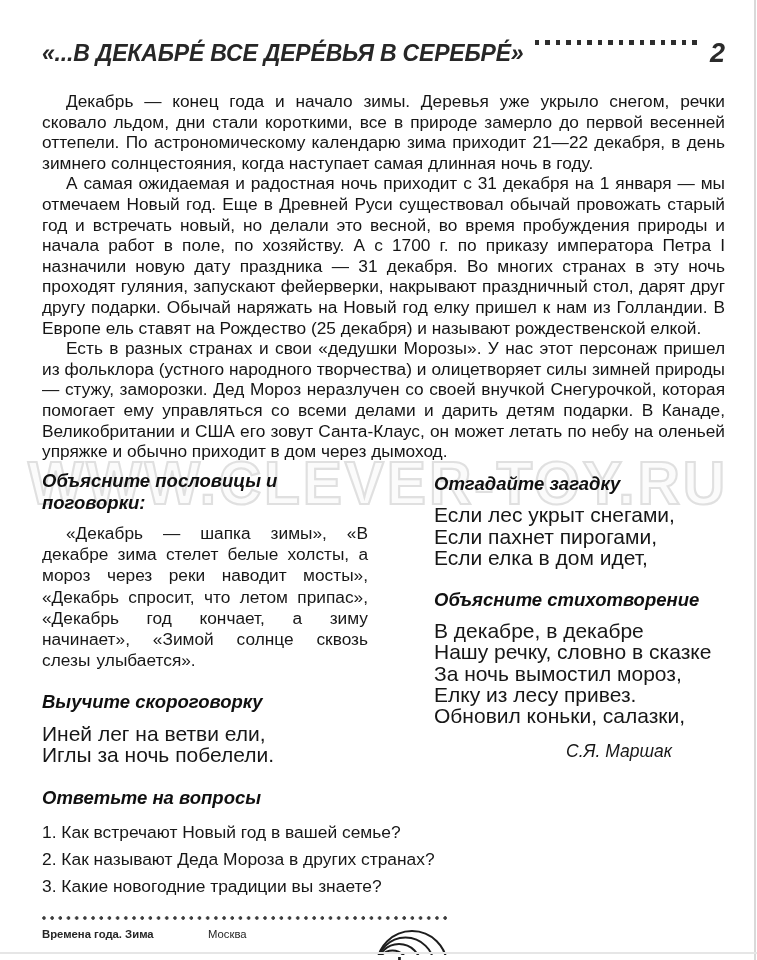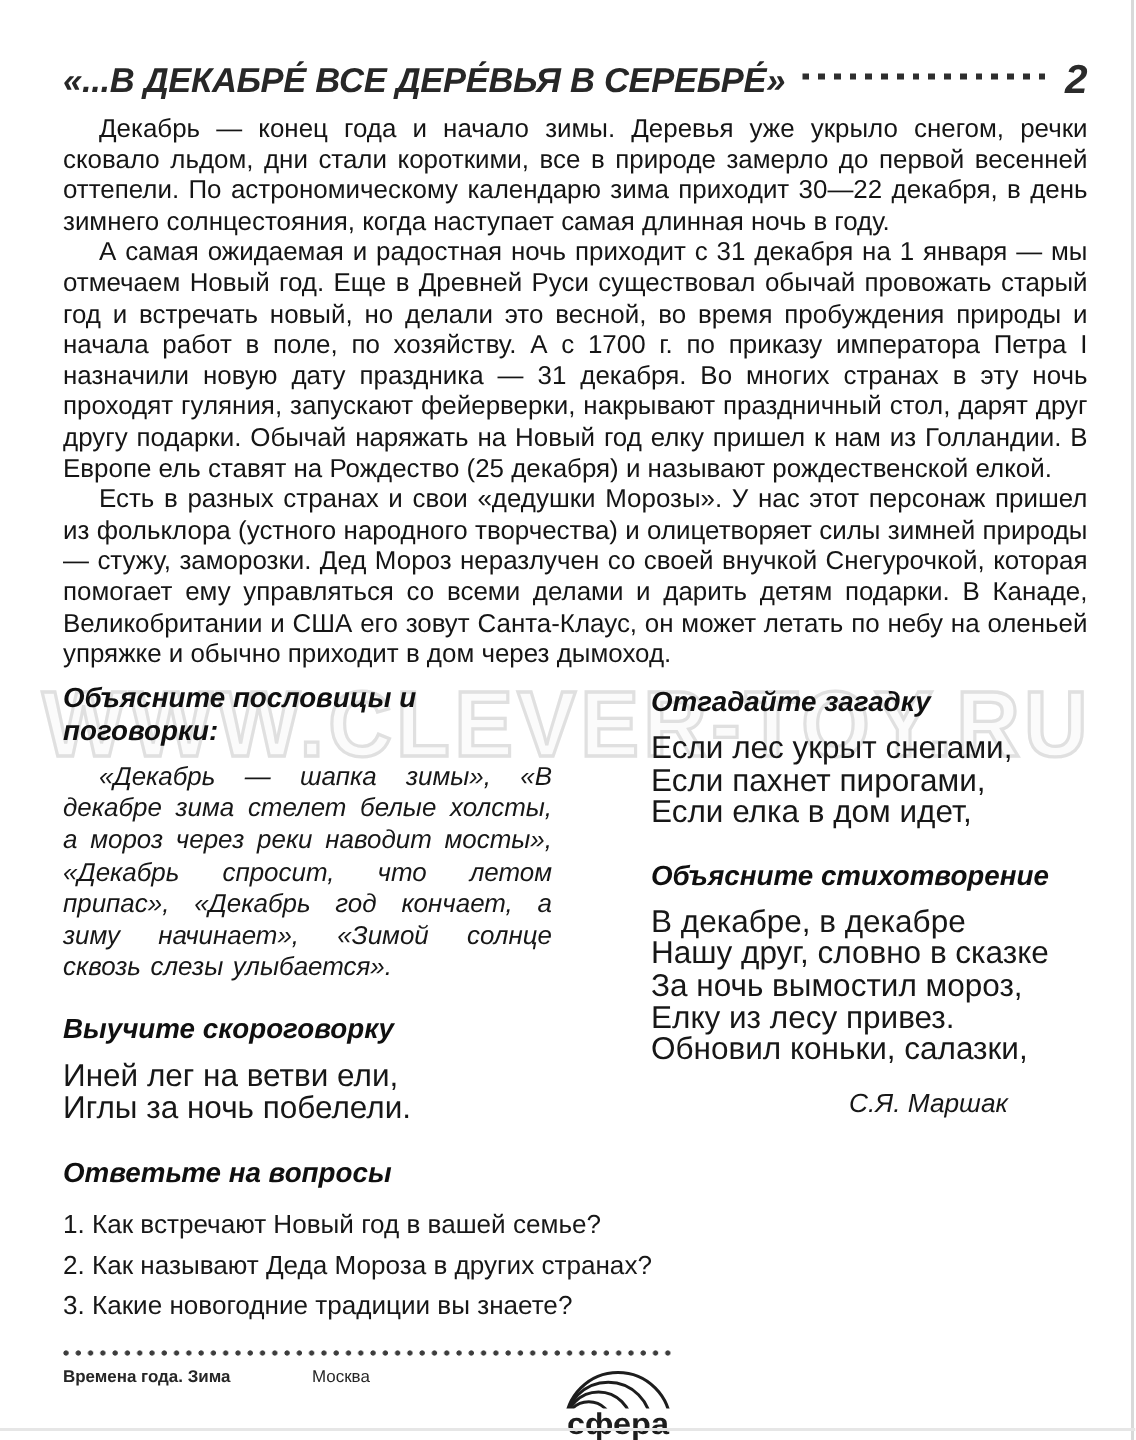--- a/index.html
+++ b/index.html
@@ -6,21 +6,21 @@
   body{
     width:757px;height:960px;position:relative;background:#ffffff;
     font-family:"Liberation Sans", sans-serif;color:#171717;overflow:hidden;
   }
   .page{position:absolute;inset:0;background:#fff;}
   .edge-right{position:absolute;top:0;right:1px;width:2px;height:100%;background:#d9d9d9;}
   .edge-bottom{position:absolute;left:0;bottom:6px;width:100%;height:2px;background:#e6e6e6;}
   .watermark{position:absolute;left:0;top:438px;pointer-events:none;}
   .content{position:absolute;left:42px;top:40px;width:683px;}
 
-  .titlebar{display:flex;align-items:center;margin-bottom:8px;}
+  .titlebar{display:flex;align-items:flex-start;margin-bottom:24px;}
   .title{
     margin:0;font-style:italic;font-weight:bold;font-size:23px;line-height:1.15;
     letter-spacing:-0.2px;color:#272727;white-space:nowrap;
   }
   .leader{
     flex:1 1 auto;height:4.5px;margin:0 10px 5px 12px;
     background:repeating-linear-gradient(90deg,#2e2e2e 0 4.5px,transparent 4.5px 10.5px);
   }
   .pagenum{font-style:italic;font-weight:bold;font-size:27px;line-height:1;color:#2b2b2b;}
 
@@ -32,21 +32,21 @@
   .columns{display:flex;margin-top:8px;align-items:center;}
   .col-left{flex:0 0 326px;margin-right:66px;}
   .col-right{flex:1 1 auto;}
   .subhead{
     margin:0 0 9px 0;font-style:italic;font-weight:bold;font-size:18.5px;
     line-height:1.2;color:#101010;
   }
   .subhead.spaced{margin-top:20px;}
   .col-left .justified{
     margin:0;text-indent:24px;text-align:justify;
-    font-size:17.3px;line-height:21.2px;word-spacing:1.5px;font-style:italic;
+    font-size:17.3px;line-height:21.2px;word-spacing:1.5px;
   }
   .lines div{font-size:21px;line-height:21.4px;}
   .poem-author{font-style:italic;font-size:17.5px;margin-top:14px;padding-left:132px;}
 
   .questions{margin-top:22px;}
   .q-lines div{font-size:17.4px;line-height:27px;}
 
   footer{margin-top:16px;}
   .dots-separator{
     width:408px;height:4px;margin-bottom:7px;
@@ -70,21 +70,21 @@
 
   <div class="content">
 
     <header class="titlebar">
       <h1 class="title">«...В ДЕКАБРЕ́ ВСЕ ДЕРЕ́ВЬЯ В СЕРЕБРЕ́»</h1>
       <div class="leader"></div>
       <div class="pagenum">2</div>
     </header>
 
     <section class="intro">
-      <p>Декабрь — конец года и начало зимы. Деревья уже укрыло снегом, речки сковало льдом, дни стали короткими, все в природе замерло до первой весенней оттепели. По астрономическому календарю зима приходит 30—22 декабря, в день зимнего солнцестояния, когда наступает самая длинная ночь в году.</p>
+      <p>Декабрь — конец года и начало зимы. Деревья уже укрыло снегом, речки сковало льдом, дни стали короткими, все в природе замерло до первой весенней оттепели. По астрономическому календарю зима приходит 21—22 декабря, в день зимнего солнцестояния, когда наступает самая длинная ночь в году.</p>
       <p>А самая ожидаемая и радостная ночь приходит с 31 декабря на 1 января — мы отмечаем Новый год. Еще в Древней Руси существовал обычай провожать старый год и встречать новый, но делали это весной, во время пробуждения природы и начала работ в поле, по хозяйству. А с 1700 г. по приказу императора Петра I назначили новую дату праздника — 31 декабря. Во многих странах в эту ночь проходят гуляния, запускают фейерверки, накрывают праздничный стол, дарят друг другу подарки. Обычай наряжать на Новый год елку пришел к нам из Голландии. В Европе ель ставят на Рождество (25 декабря) и называют рождественской елкой.</p>
       <p>Есть в разных странах и свои «дедушки Морозы». У нас этот персонаж пришел из фольклора (устного народного творчества) и олицетворяет силы зимней природы — стужу, заморозки. Дед Мороз неразлучен со своей внучкой Снегурочкой, которая помогает ему управляться со всеми делами и дарить детям подарки. В Канаде, Великобритании и США его зовут Санта-Клаус, он может летать по небу на оленьей упряжке и обычно приходит в дом через дымоход.</p>
     </section>
 
     <section class="columns">
 
       <div class="col-left">
         <h2 class="subhead">Объясните пословицы и поговорки:</h2>
         <p class="justified">«Декабрь — шапка зимы», «В декабре зима стелет белые холсты, а мороз через реки наводит мосты», «Декабрь спросит, что летом припас», «Декабрь год кончает, а зиму начинает», «Зимой солнце сквозь слезы улыбается».</p>
 
@@ -99,21 +99,21 @@
         <h2 class="subhead">Отгадайте загадку</h2>
         <div class="lines">
           <div>Если лес укрыт снегами,</div>
           <div>Если пахнет пирогами,</div>
           <div>Если елка в дом идет,</div>
         </div>
 
         <h2 class="subhead spaced">Объясните стихотворение</h2>
         <div class="lines">
           <div>В декабре, в декабре</div>
-          <div>Нашу друг, словно в сказке</div>
+          <div>Нашу речку, словно в сказке</div>
           <div>За ночь вымостил мороз,</div>
           <div>Елку из лесу привез.</div>
           <div>Обновил коньки, салазки,</div>
         </div>
         <div class="poem-author">С.Я. Маршак</div>
       </div>
 
     </section>
 
     <section class="questions">

